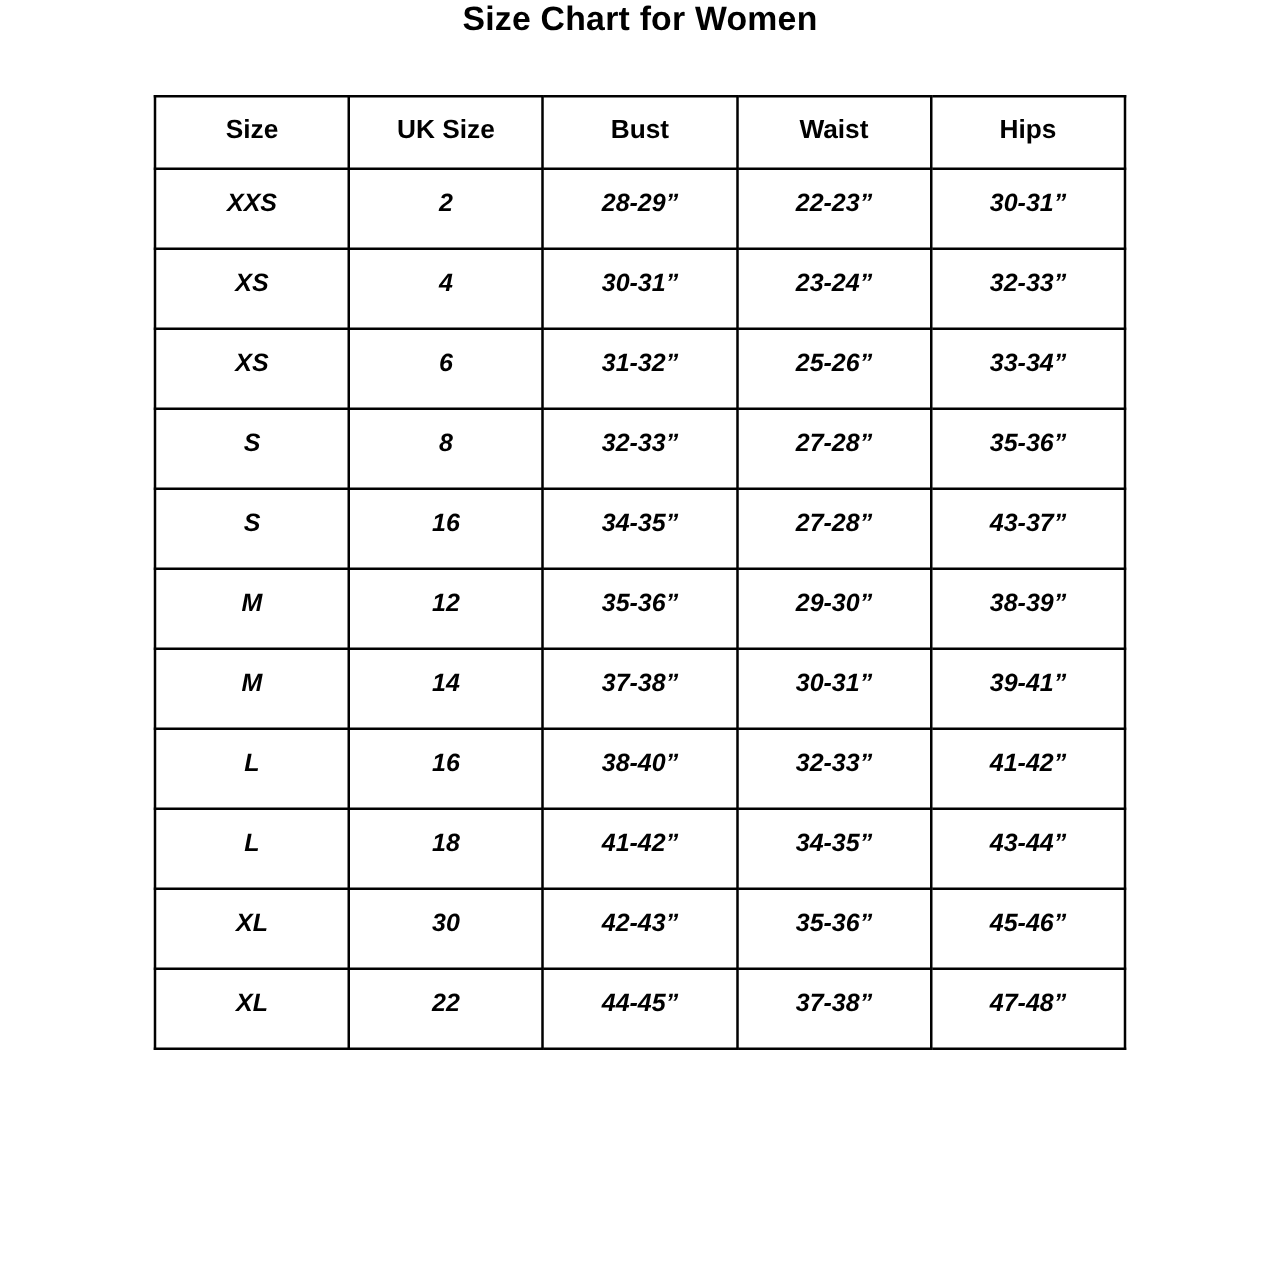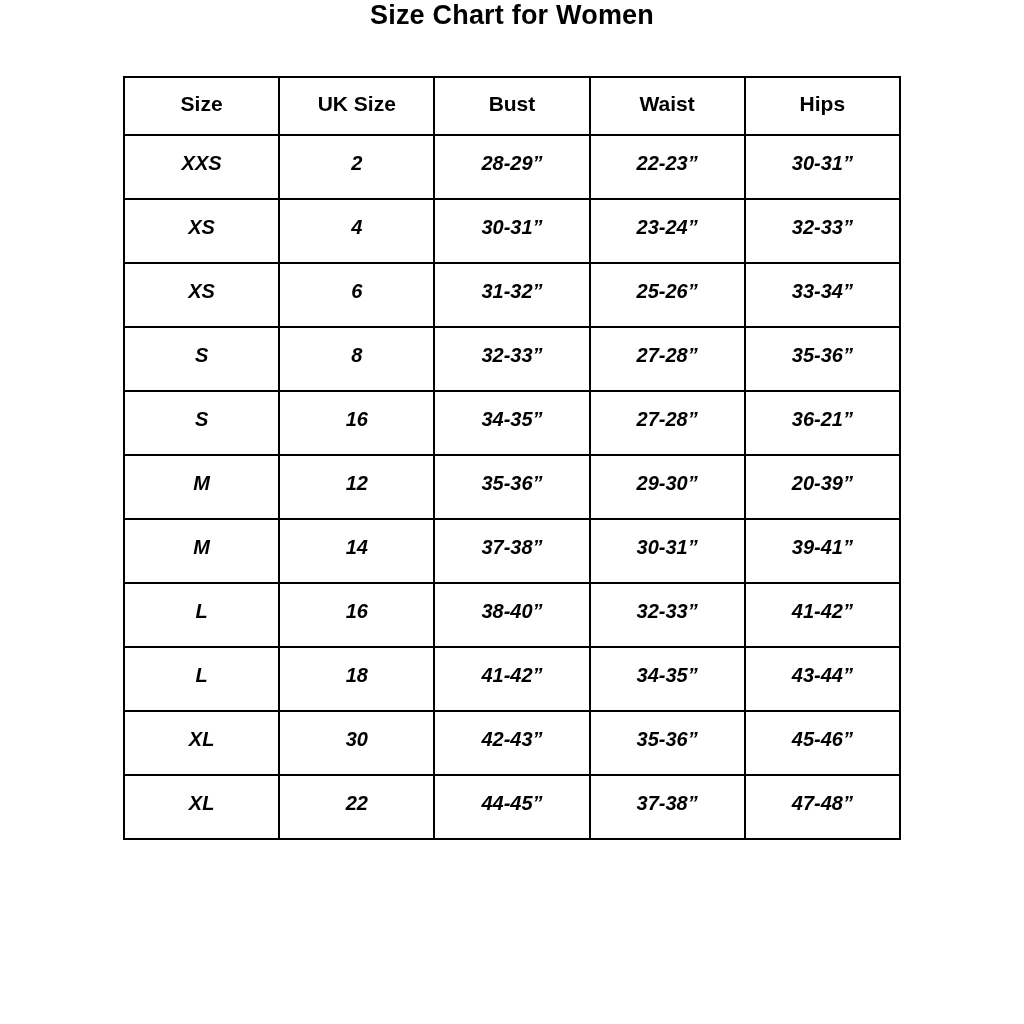--- a/index.html
+++ b/index.html
@@ -102,28 +102,28 @@
           <td>8</td>
           <td>32-33”</td>
           <td>27-28”</td>
           <td>35-36”</td>
         </tr>
         <tr>
           <td>S</td>
           <td>16</td>
           <td>34-35”</td>
           <td>27-28”</td>
-          <td>36-21”</td>
+          <td>43-37”</td>
         </tr>
         <tr>
           <td>M</td>
           <td>12</td>
           <td>35-36”</td>
           <td>29-30”</td>
-          <td>20-39”</td>
+          <td>38-39”</td>
         </tr>
         <tr>
           <td>M</td>
           <td>14</td>
           <td>37-38”</td>
           <td>30-31”</td>
           <td>39-41”</td>
         </tr>
         <tr>
           <td>L</td>

